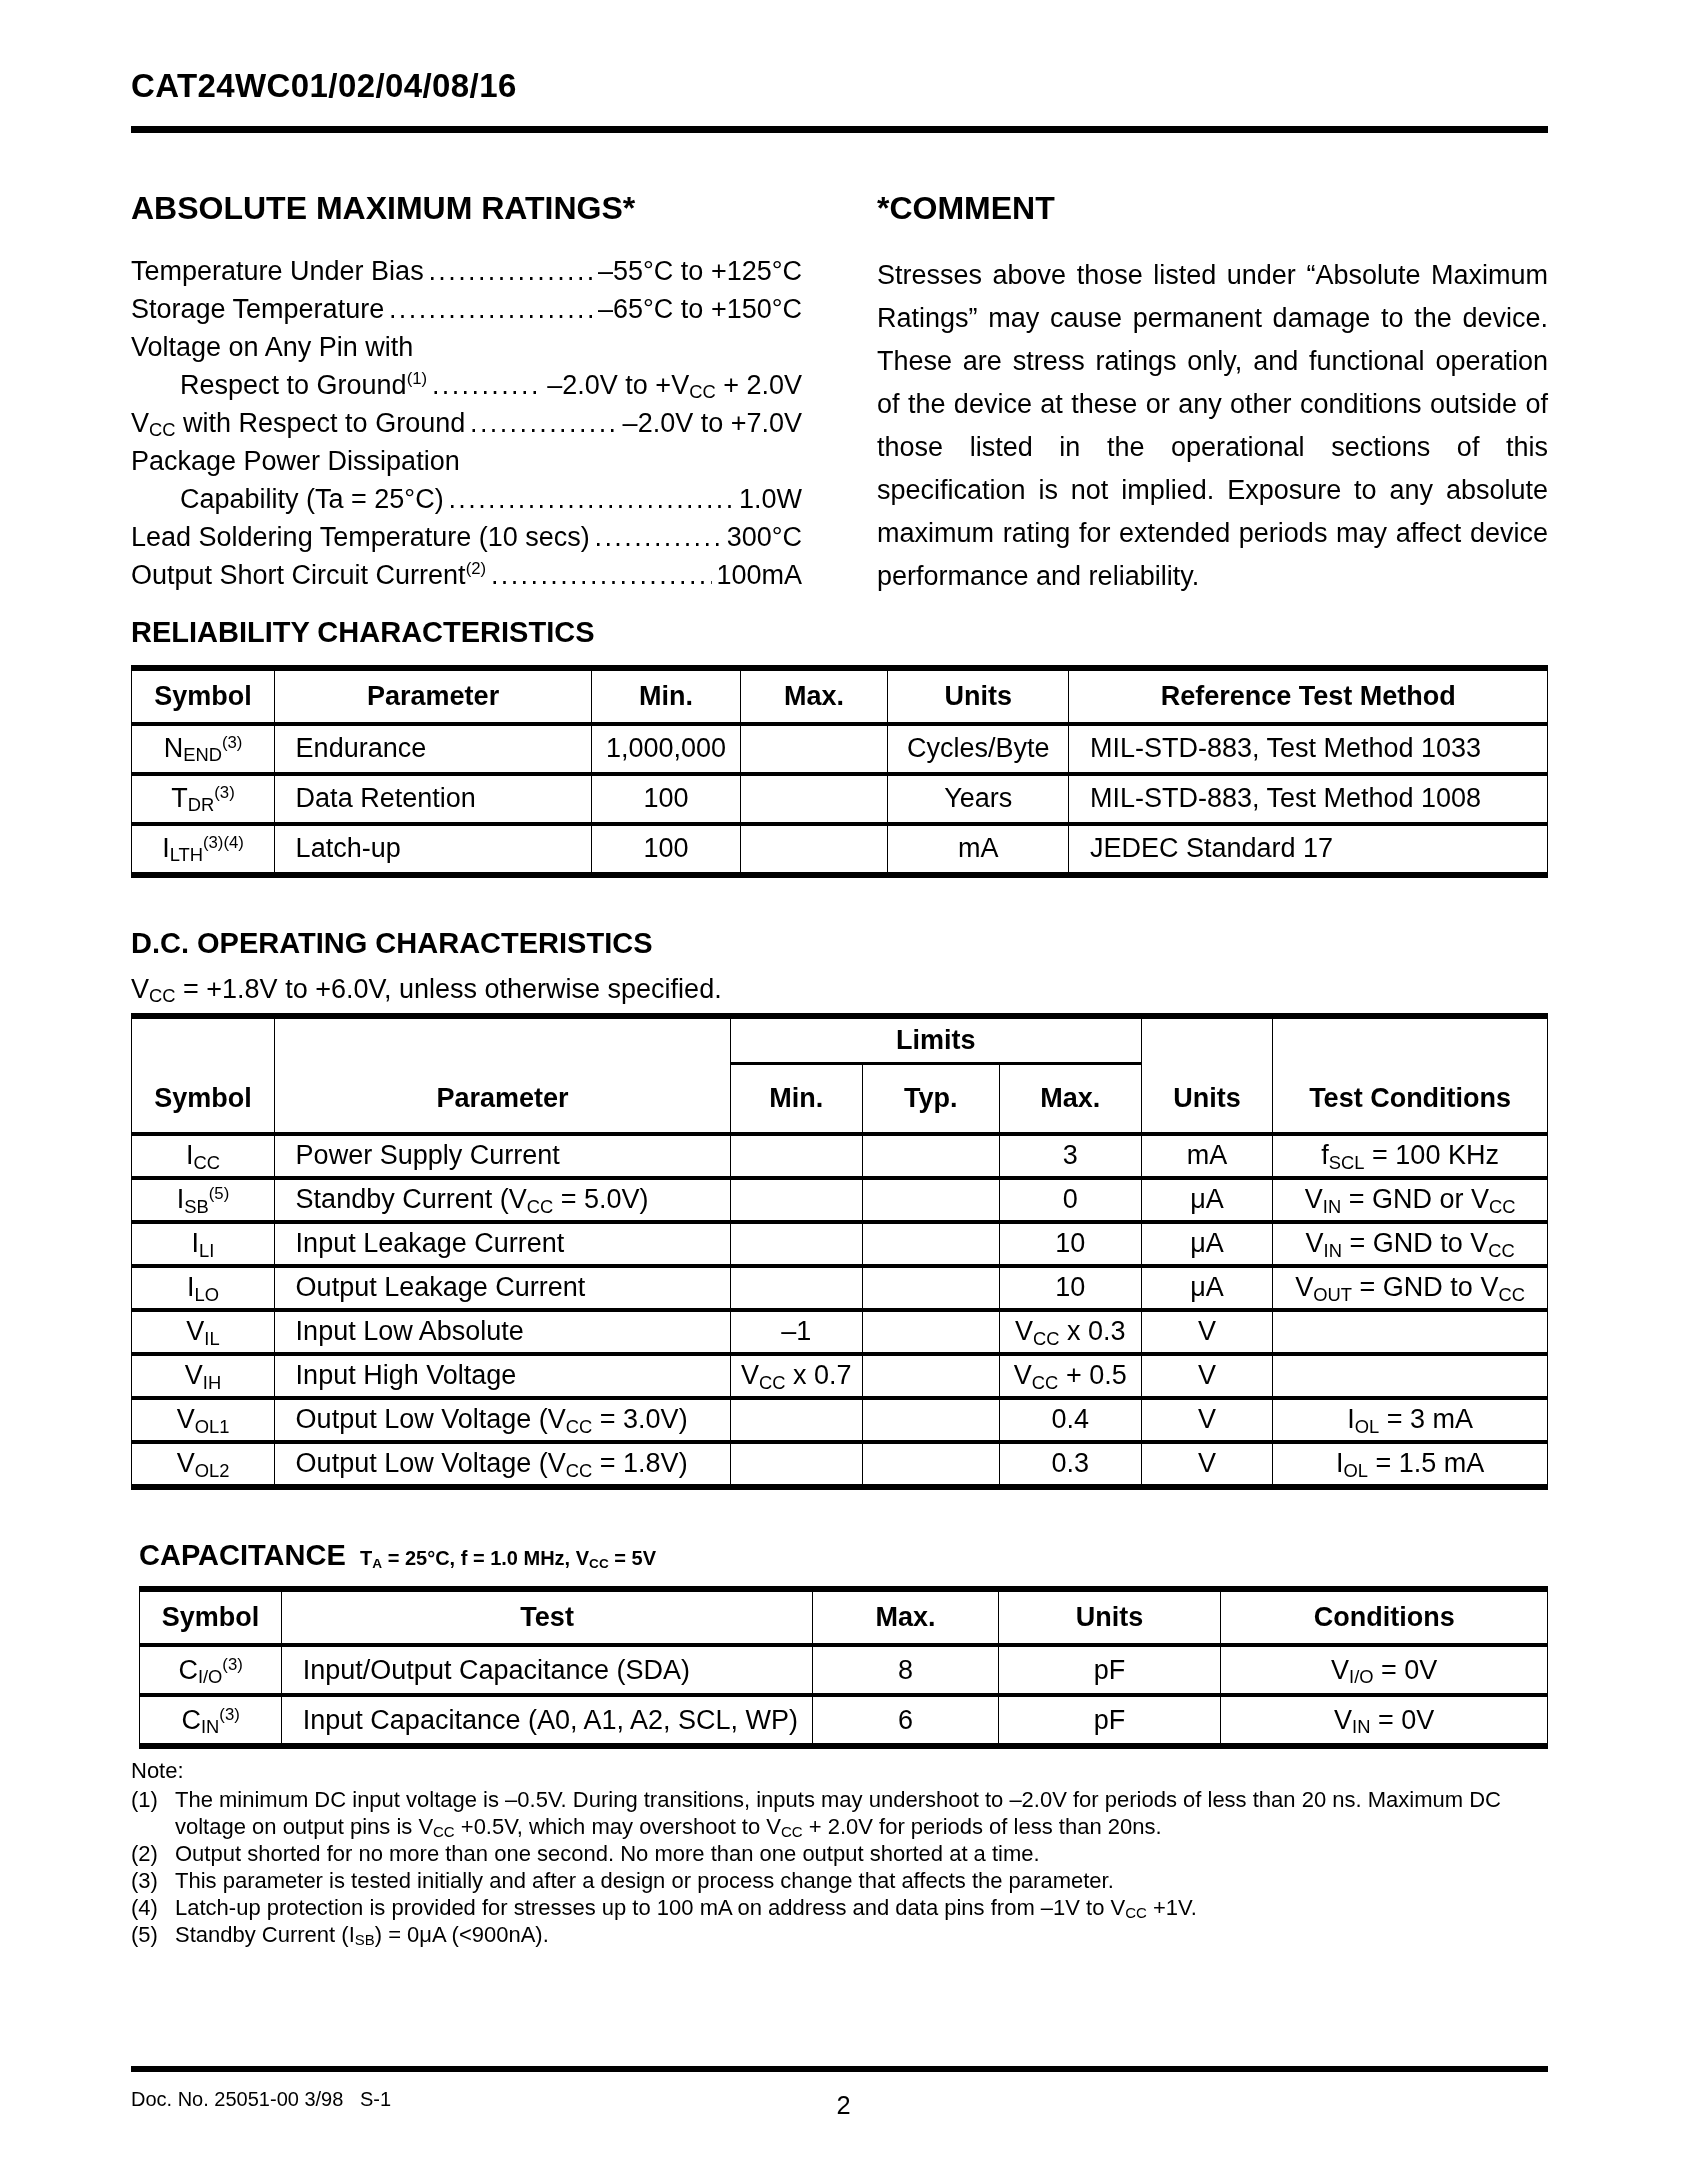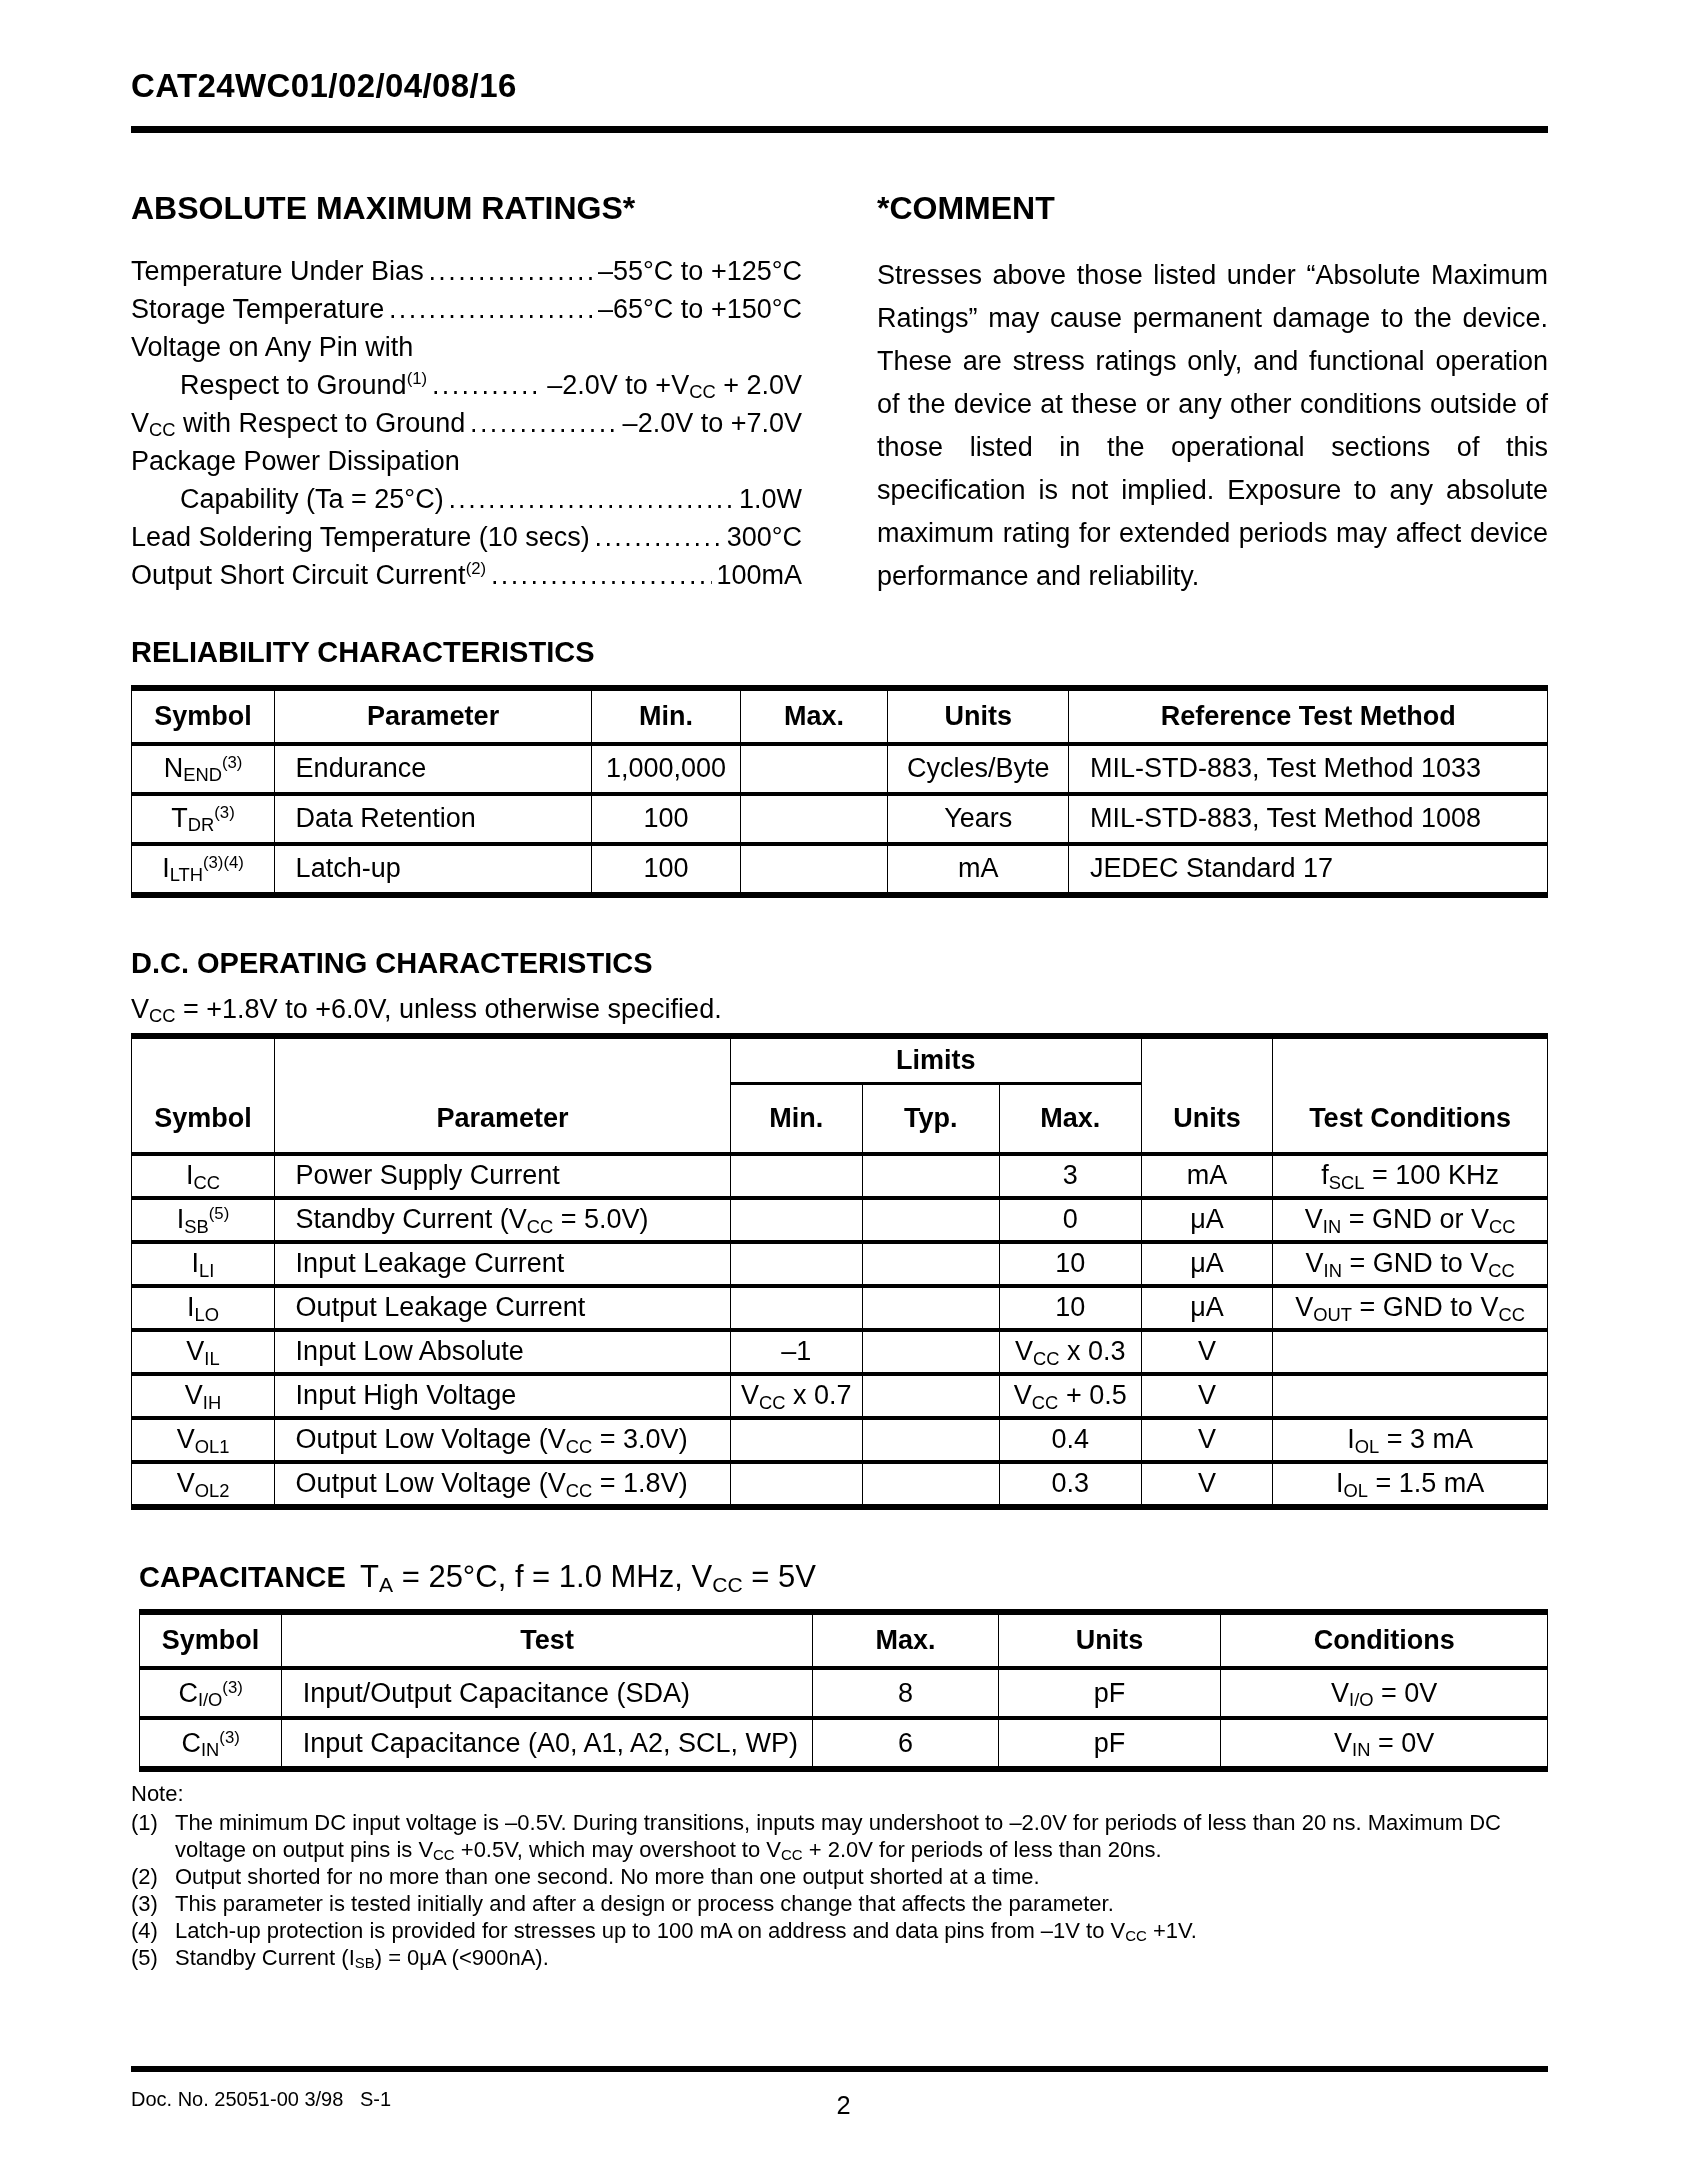--- a/index.html
+++ b/index.html
@@ -23,26 +23,26 @@
   .ratings { margin-top:29px; font-size:27px; }
   .rating-line { display:flex; align-items:baseline; height:38px; white-space:nowrap; }
   .rating-line.indent { padding-left:49px; }
   .rl-label { flex:none; }
   .rl-value { flex:none; }
   .dots { flex:1 1 0; min-width:0; overflow:hidden; white-space:nowrap; letter-spacing:2.4px; margin:0 4.8px; }
 
   .comment-body { margin-top:27px; font-size:27px; line-height:43px; text-align:justify; }
 
   .tbl-section-title { font-size:29px; font-weight:bold; margin:0; white-space:nowrap; }
-  .section-reliability { margin-top:38px; }
+  .section-reliability { margin-top:18px; }
   .section-dc { margin-top:49px; }
   .section-cap { margin-top:49px;padding-left:8px; }
   .dc-subtitle { margin-top:14.3px; font-size:27px; }
   .cap-heading { display:flex; align-items:baseline; }
-  .cap-subtitle { font-size:31px; margin-left:14.3px; font-weight:normal; }
+  .cap-subtitle { font-size:20px; margin-left:14.3px; font-weight:bold; }
 
   table.data {
     border-collapse:collapse; width:100%; table-layout:fixed;
     font-size:27px;
     border-top:6.4px solid #000; border-bottom:6.4px solid #000;
     border-left:1.6px solid #000; border-right:1.6px solid #000;
   }
   table.data th, table.data td { border-left:1.6px solid #000; border-right:1.6px solid #000; padding:0 8px; overflow:hidden; }
   table.data thead th { border-bottom:4px solid #000; font-weight:bold; height:51px; vertical-align:middle; text-align:center; }
   table.data tbody td { border-bottom:4px solid #000; vertical-align:middle; text-align:center; height:46px; white-space:nowrap; }

